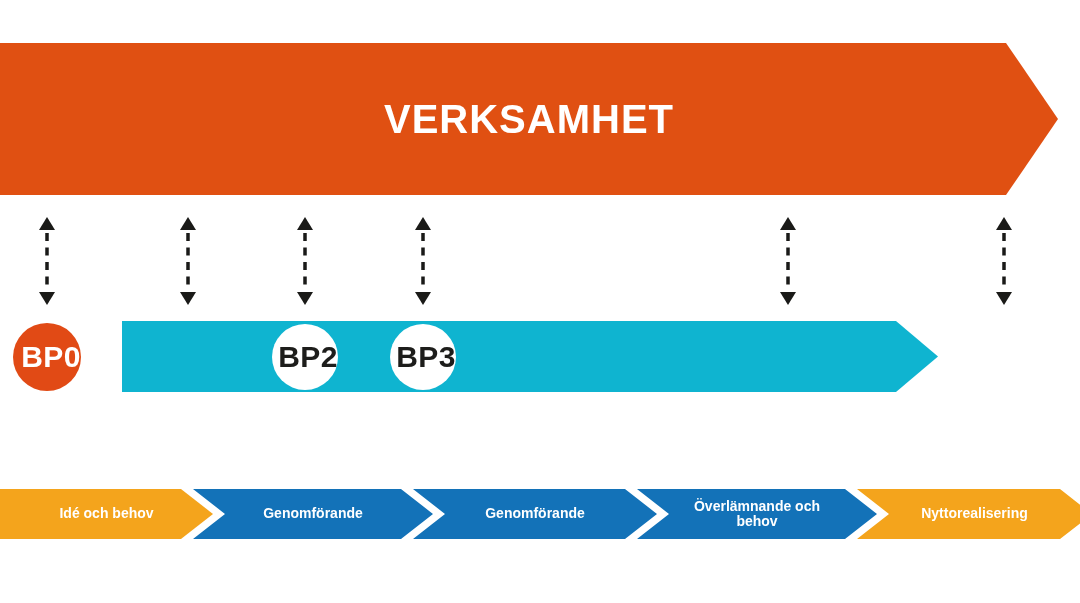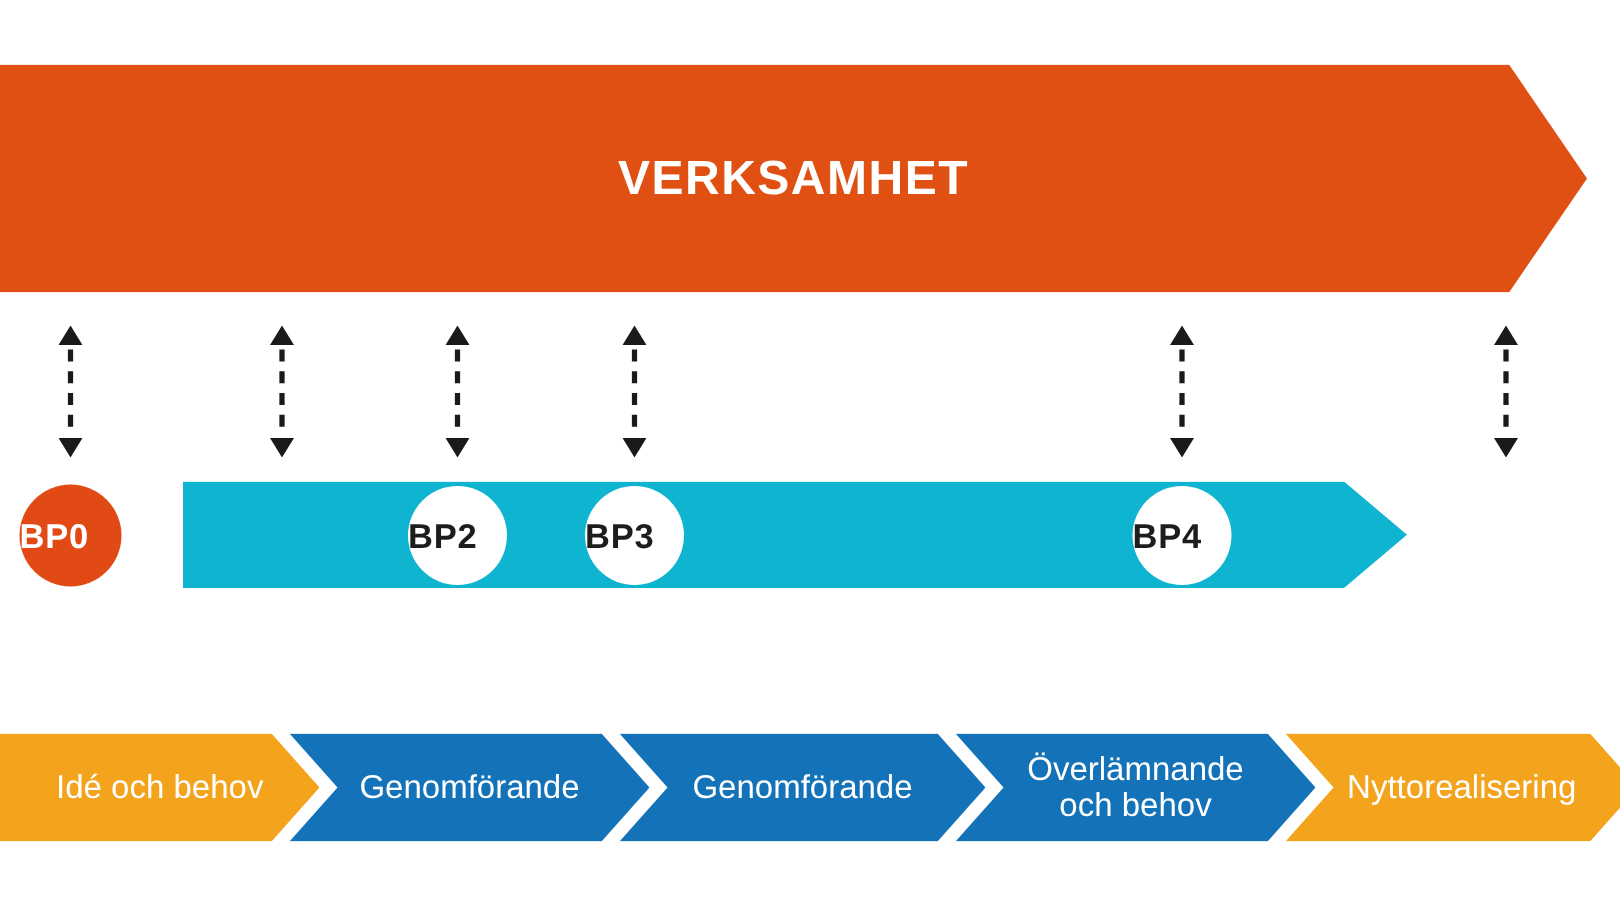--- a/index.html
+++ b/index.html
@@ -10,47 +10,47 @@
   }
   
   .banner{
     position:absolute;left:0;top:43px;width:1058px;height:152px;
     background:var(--banner-orange,#E05012);
     clip-path:polygon(0 0,calc(100% - 52px) 0,100% 50%,calc(100% - 52px) 100%,0 100%);
     display:flex;flex-direction:column;align-items:center;justify-content:center;
     color:#fff;text-align:center;
   }
   .banner-title{
-    font-size:32px;font-weight:bold;letter-spacing:1px;line-height:1.05;
+    font-size:40px;font-weight:bold;letter-spacing:1px;line-height:1.05;
   }
   .banner-subtitle{
     font-size:29px;font-weight:400;margin-top:6px;line-height:1.05;
   }
   
   .connector{position:absolute;top:217px;width:16px;height:88px;}
   .connector svg{display:block;width:16px;height:88px;}
   
   .timeline{
     position:absolute;left:122px;top:321px;width:816px;height:71px;
     background:var(--teal,#0FB4D0);
     clip-path:polygon(0 0,calc(100% - 42px) 0,100% 50%,calc(100% - 42px) 100%,0 100%);
   }
   
   .bp{
     position:absolute;border-radius:50%;
-    display:flex;align-items:center;justify-content:flex-start;
-    font-weight:bold;font-size:23px;letter-spacing:.5px;
+    display:flex;align-items:center;justify-content:flex-end;
+    font-weight:bold;font-size:30px;letter-spacing:.5px;
   }
   .bp.white{width:66px;height:66px;top:324px;background:#ffffff;color:var(--text-dark,#1D1D1B);}
   .bp.orange{width:68px;height:68px;top:323px;background:var(--circle-orange,#E14A15);color:#ffffff;}
   
   .phase{
-    position:absolute;top:489px;height:72px;
+    position:absolute;top:489px;height:50px;
     display:flex;align-items:center;justify-content:center;
-    color:#ffffff;font-weight:normal;font-size:22px;text-align:center;line-height:1.1;
+    color:#ffffff;font-weight:bold;font-size:14px;text-align:center;line-height:1.1;
   }
   .phase.amber{background:var(--amber,#F4A41C);}
   .phase.blue{background:var(--blue,#1372B8);}
   .clip-first{clip-path:polygon(0 0,calc(100% - 32px) 0,100% 50%,calc(100% - 32px) 100%,0 100%);}
   .clip-mid{clip-path:polygon(0 0,calc(100% - 32px) 0,100% 50%,calc(100% - 32px) 100%,0 100%,32px 50%);}
   .phase .lbl{display:block;}
   .lbl-narrow{max-width:155px;}
 </style>
 </head>
 <body>
@@ -108,23 +108,20 @@
 
   <div class="bp orange" style="left:13px">
       <span>BP0</span>
     </div>
   <div class="bp white" style="left:272px">
       <span>BP2</span>
     </div>
   <div class="bp white" style="left:390px">
       <span>BP3</span>
     </div>
-  <div class="bp white" style="left:755px">
-      <span>BP4</span>
-    </div>
 
   <div class="phase amber clip-first" style="left:0;width:213px">
       <span class="lbl">Idé och behov</span>
     </div>
   <div class="phase blue clip-mid" style="left:193px;width:240px">
       <span class="lbl">Genomförande</span>
     </div>
   <div class="phase blue clip-mid" style="left:413px;width:244px">
       <span class="lbl">Genomförande</span>
     </div>

